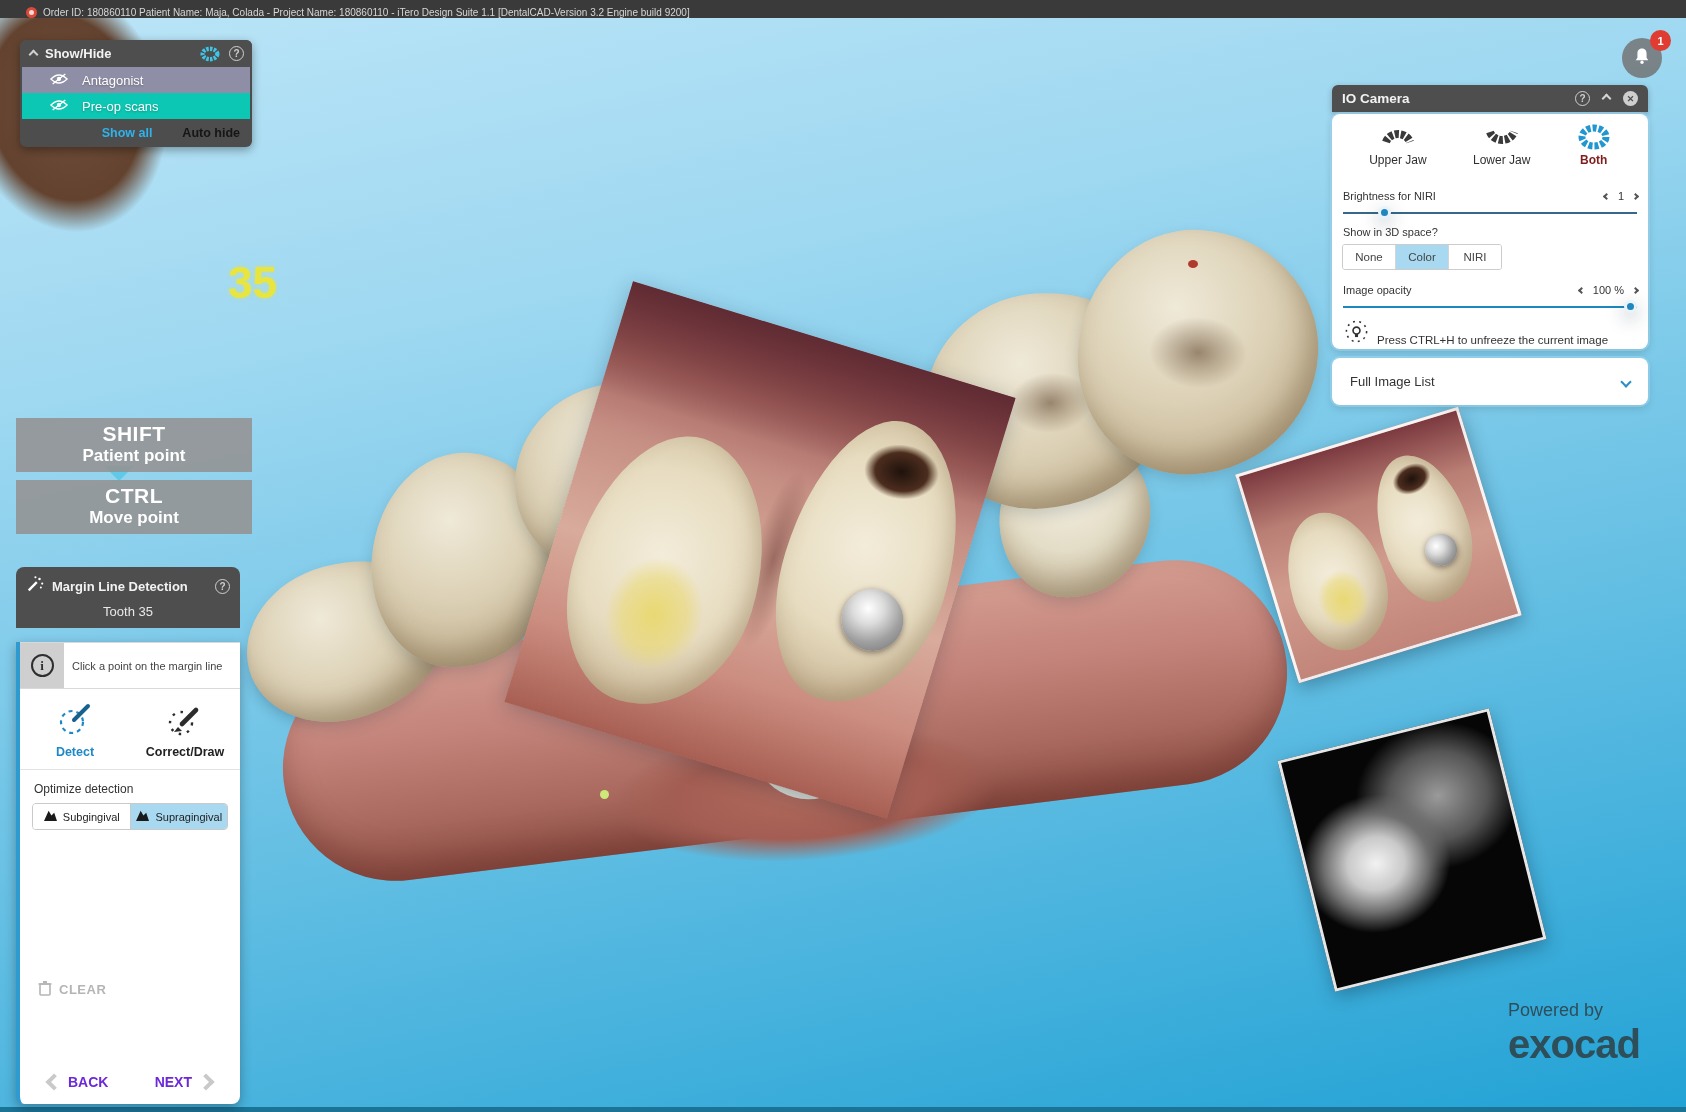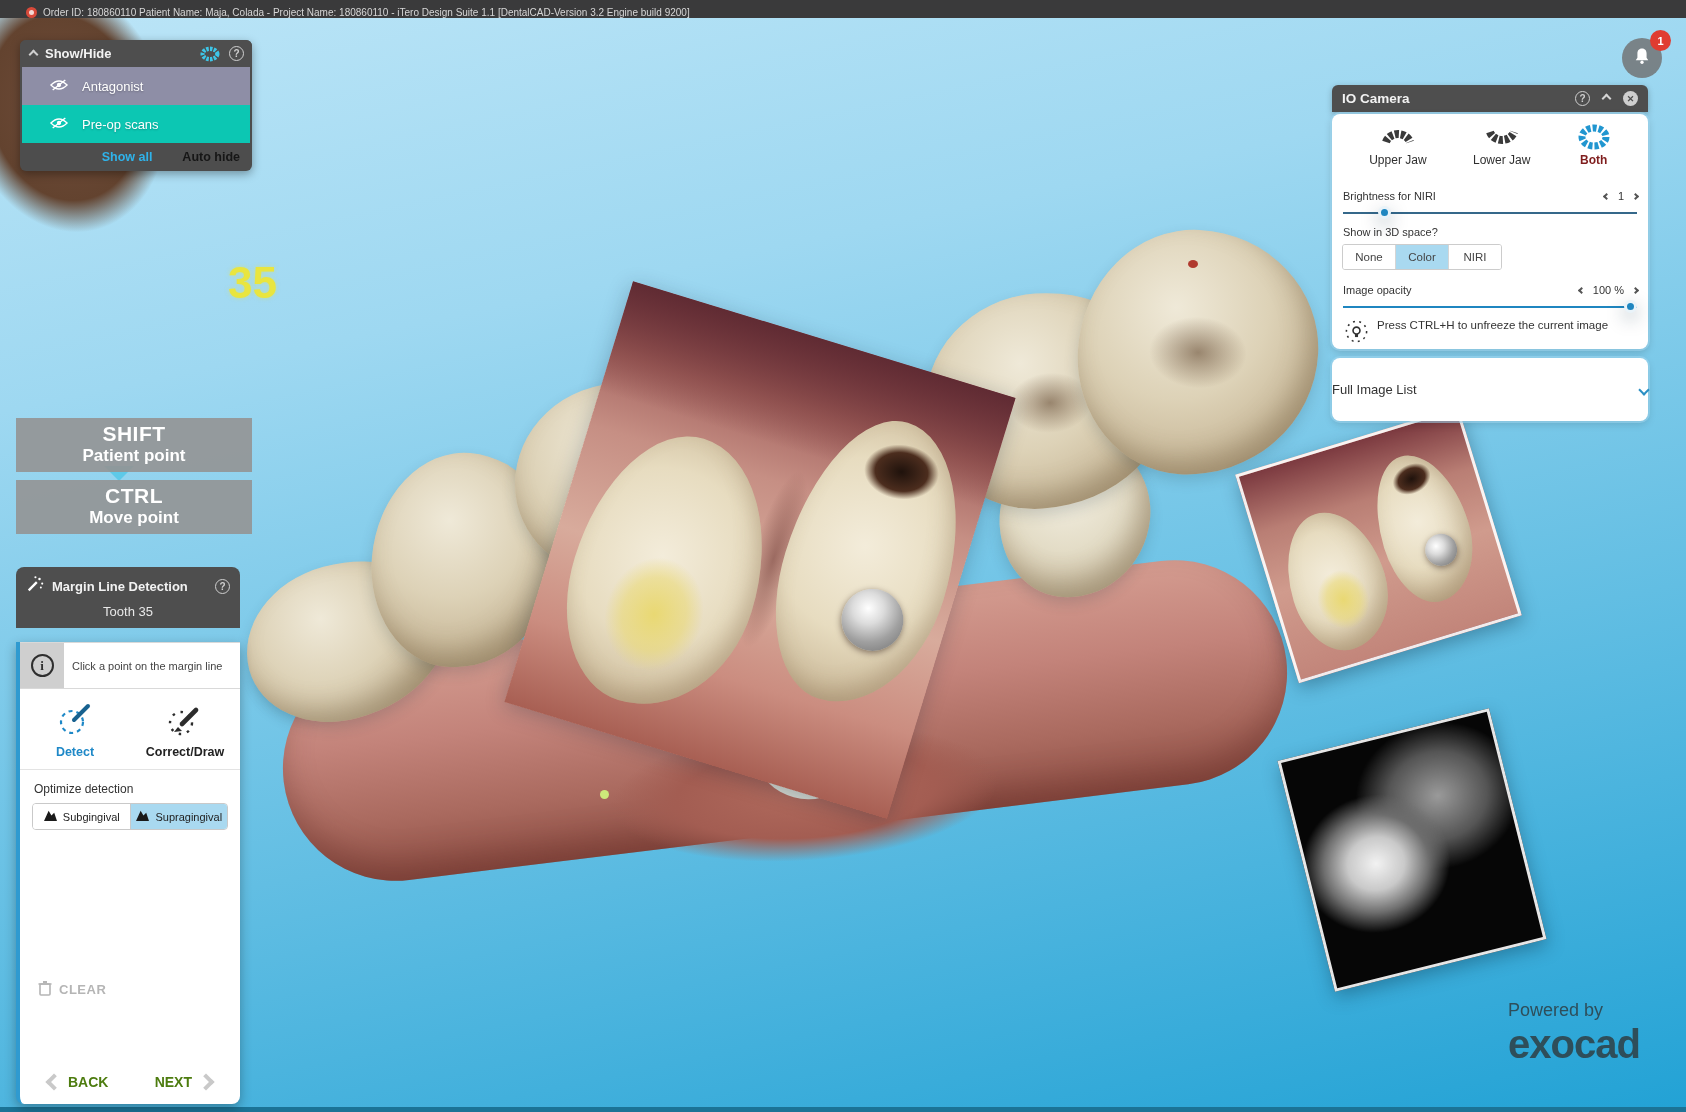--- a/index.html
+++ b/index.html
@@ -86,21 +86,21 @@
   .chev.up { transform: rotate(135deg); } .chev.down { transform: rotate(-45deg); }
   .chev.left { transform: rotate(45deg); } .chev.right { transform: rotate(-135deg); }
 
   
   .showhide { position:absolute; left:20px; top:40px; width:232px; z-index:20;
     background:#4d4d4d; border-radius:6px; box-shadow:0 3px 10px rgba(0,0,0,.35); overflow:hidden; }
   .sh-header { height:27px; display:flex; align-items:center; padding:0 8px; }
   .sh-caret { color:#cfcfcf; margin:2px 8px 0 2px; }
   .sh-title { font-size:13px; font-weight:bold; flex:1; }
   .sh-jaw-icon { color:#3ec6e8; margin-right:8px; display:flex; }
-  .sh-row { height:38px; display:flex; align-items:center; padding-left:28px; color:#fff;
+  .sh-row { height:26px; display:flex; align-items:center; padding-left:28px; color:#fff;
     font-size:13px; margin:0 2px; cursor:pointer; }
   .sh-row .rlabel { margin-left:14px; text-shadow:0 1px 2px rgba(0,0,0,.25); }
   .row-antagonist { background:#8e8ea6; }
   .row-jawscans  { background:#bf9257; }
   .row-preop     { background:#0cc7b3; }
   .sh-footer { height:28px; display:flex; align-items:center; justify-content:flex-end;
     gap:30px; padding-right:12px; font-size:12.5px; font-weight:bold; }
   .sh-showall { color:#2fb3ea; cursor:pointer; }
   .sh-autohide { color:#161616; cursor:pointer; }
 
@@ -139,21 +139,21 @@
   .mp-tool.active .mp-tool-label { color:#1e88c7; }
   .mp-opt-label { font-size:12px; color:#333; margin:12px 0 7px 14px; }
   .mp-seg { display:flex; margin:0 12px; border:1px solid #c9c9c9; border-radius:4px; overflow:hidden; height:27px; }
   .mp-seg-btn { flex:1; display:flex; align-items:center; justify-content:center; gap:5px;
     font-size:11px; color:#222; background:#fff; cursor:pointer; }
   .mp-seg-btn + .mp-seg-btn { border-left:1px solid #c9c9c9; }
   .mp-seg-btn.selected { background:#a9d9f0; }
   .mp-clear { position:absolute; left:18px; top:338px; display:flex; align-items:center; gap:7px;
     color:#b5b5b5; font-size:13px; font-weight:bold; letter-spacing:.5px; cursor:default; }
   .mp-nav { position:absolute; left:0; right:0; bottom:14px; display:flex;
-    justify-content:space-between; padding:0 28px; color:#4d7c0f; font-weight:bold; font-size:14px;gap:26px; }
+    justify-content:space-between; padding:0 28px; color:#6d28d9; font-weight:bold; font-size:14px;gap:26px; }
   .mp-nav .navbtn { display:flex; align-items:center; gap:8px; cursor:pointer; }
   .mp-nav .chev { width:12px; height:12px; border-width:4px; color:#c9c9c9; }
 
   
   .iocam { position:absolute; left:1332px; top:85px; width:316px; z-index:20; }
   .io-header { height:27px; border-radius:6px 6px 0 0; display:flex; align-items:center; padding:0 10px;
     box-shadow:0 2px 6px rgba(0,0,0,.25); }
   .io-title { flex:1; font-size:13.5px; font-weight:bold; }
   .io-hicons { display:flex; align-items:center; gap:13px; color:#d5d5d5; }
   .io-close { width:15px; height:15px; border-radius:50%; background:#cfcfcf; color:#4e4e4e;
@@ -172,25 +172,25 @@
   .io-stepper .chev { width:5px; height:5px; color:#555; cursor:pointer; }
   .io-slider { position:absolute; left:11px; right:11px; height:13px; cursor:pointer; }
   .io-slider .track { position:absolute; top:6px; left:0; right:0; height:2px; background:#35688a; }
   .io-slider .thumb { position:absolute; top:0; width:13px; height:13px; border-radius:50%; background:#1f86c0; }
   .io-seg { position:absolute; left:10px; display:flex; border:1px solid #cccccc; border-radius:3px;
     overflow:hidden; height:26px; width:160px; }
   .io-seg-btn { flex:1; display:flex; align-items:center; justify-content:center;
     font-size:11.5px; color:#444; background:#fff; cursor:pointer; }
   .io-seg-btn + .io-seg-btn { border-left:1px solid #d5d5d5; }
   .io-seg-btn.selected { background:#a9d9f0; }
-  .io-hint { position:absolute; left:12px; right:8px; top:205px; display:flex; align-items:flex-start; gap:8px;
+  .io-hint { position:absolute; left:12px; right:8px; top:205px; display:flex; align-items:flex-end; gap:8px;
     font-size:11.5px; color:#333; }
-  .io-fulllist { position:absolute; left:1332px; top:358px; width:316px; height:63px; z-index:20;
+  .io-fulllist { position:absolute; left:1332px; top:358px; width:316px; height:47px; z-index:20;
     background:#fff; border-radius:8px; box-shadow:0 0 0 2px rgba(160,215,240,.55), 0 3px 8px rgba(0,0,0,.15);
-    display:flex; align-items:center; padding:0 0; font-size:13px; color:#333; cursor:pointer; }
+    display:flex; align-items:center; padding:0 18px; font-size:13px; color:#333; cursor:pointer; }
   .io-fulllist .chev { margin-left:auto; color:#2b8fc4; width:8px; height:8px; }
 
   
   .bell-wrap { position:absolute; left:1622px; top:38px; z-index:21; }
   .bell-circle { width:40px; height:40px; border-radius:50%; background:rgba(112,112,112,.82);
     display:flex; align-items:center; justify-content:center; cursor:pointer; }
   .bell-badge { position:absolute; left:28px; top:-8px; width:21px; height:21px; border-radius:50%;
     background:#e03c31; color:#fff; font-size:11px; font-weight:bold;
     display:flex; align-items:center; justify-content:center; }
 

